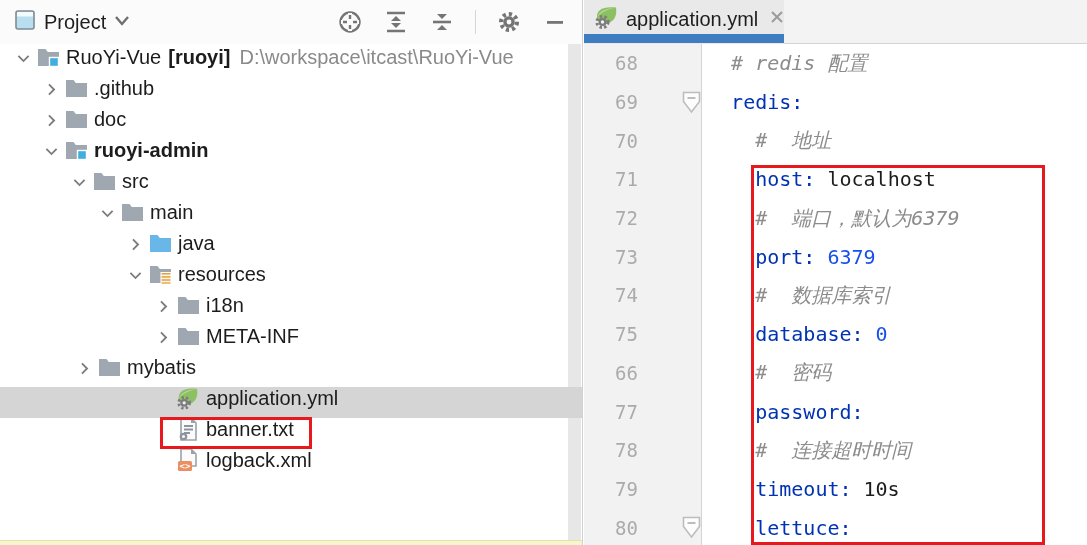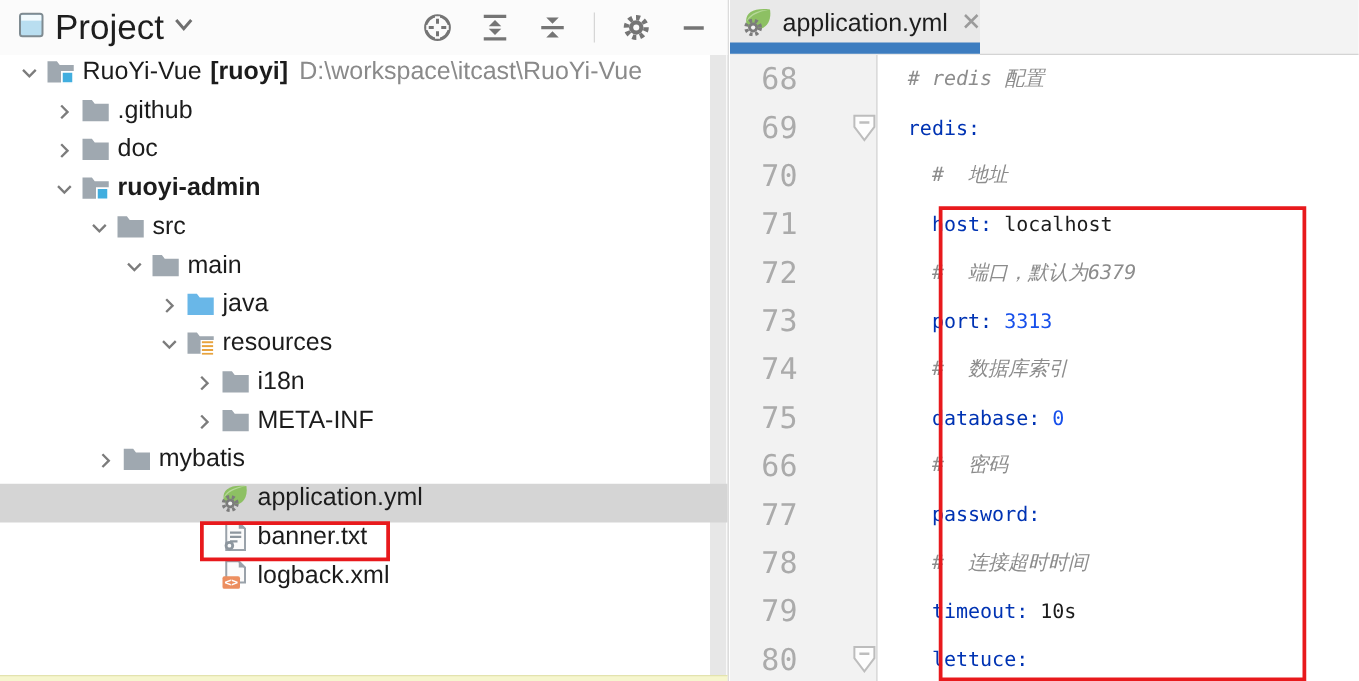--- a/index.html
+++ b/index.html
@@ -3,21 +3,21 @@
 <meta charset="utf-8">
 <style>
   * { margin:0; padding:0; box-sizing:border-box; }
   body { font-family:"Liberation Sans", sans-serif; background:#fff; }
   .app { position:relative; width:1087px; height:545px; overflow:hidden; background:#fff; border:0; }
 
   
   .left-panel { position:absolute; left:0; top:0; width:583px; height:545px; background:#fff; border-right:1px solid #d1d1d1; }
   .panel-header { position:relative; height:44px; background:#fbfbfb; display:flex; align-items:center; padding:0 14px; }
   .proj-select { display:flex; align-items:center; gap:8px; cursor:pointer; }
-  .proj-select .lbl { font-size:28px; color:#1e1e1e; }
+  .proj-select .lbl { font-size:20px; color:#1e1e1e; }
   .hdr-spacer { flex:1; }
   .hdr-icons { display:flex; align-items:center; gap:20px; }
   .hdr-sep { width:1px; height:24px; background:#d6d6d6; }
   .icon-btn { display:flex; align-items:center; justify-content:center; width:26px; height:26px; cursor:pointer; }
 
   .tree { position:absolute; left:0; top:46px; right:0; z-index:2; }
   .tree-row { position:relative; display:flex; align-items:flex-start; height:31px; font-size:20px; color:#1c1c1c; white-space:nowrap; cursor:pointer; }
   .tree-row.selected { background:#d5d5d5; }
   .tree-row .chev { width:26px; height:24px; display:flex; align-items:center; justify-content:center; flex:0 0 26px; }
   .tree-row .t-icon { width:24px; height:22px; display:flex; align-items:center; justify-content:center; flex:0 0 24px; margin-right:6px; }
@@ -34,24 +34,24 @@
   .editor-panel { position:absolute; left:584px; top:0; width:503px; height:545px; background:#fff; }
   .tab-bar { position:relative; height:44px; background:#f3f3f3; border-bottom:1px solid #d4d4d4; }
   .tab { position:absolute; left:0; top:0; width:200px; height:44px; background:#e9e9e9; display:flex; align-items:center; padding:0 8px 6px 10px; cursor:pointer; }
   .tab .tab-title { font-size:20px; color:#1e1e1e; margin:0 10px 0 7px; }
   .tab-underline { position:absolute; left:0; bottom:0; width:200px; height:9px; background:#3d7dc0; }
 
   .editor-body { position:relative; height:501px; overflow:hidden; font-family:"DejaVu Sans Mono","Liberation Mono",monospace; }
   .gutter-bg { position:absolute; left:0; top:0; bottom:-10px; width:118px; background:#f2f2f2; border-right:1px solid #d4d4d4; }
   .code-lines { position:relative; }
   .ed-line { display:flex; align-items:center; height:38.7px; }
-  .ed-line .ln { width:54px; flex:0 0 54px; text-align:right; font-size:24px; color:#ababab; }
+  .ed-line .ln { width:54px; flex:0 0 54px; text-align:right; font-size:19px; color:#ababab; }
   .ed-line .fold { width:65px; flex:0 0 65px; position:relative; height:100%; }
   .ed-line .fold svg { position:absolute; right:2px; top:8px; }
-  .ed-line .code { font-size:16px; white-space:pre; padding-left:4px; color:#1c1c1c; cursor:text; }
+  .ed-line .code { font-size:20px; white-space:pre; padding-left:4px; color:#1c1c1c; cursor:text; }
   .seg-key { color:#0033b3; }
   .seg-number { color:#1750eb; }
   .seg-comment { color:#8c8c8c; font-style:italic; }
   .seg-plain { color:#1c1c1c; }
   .editor-red-box { position:absolute; left:167px; top:121px; width:294px; height:380px; border:3px solid #e8191c; z-index:4; pointer-events:none; }
 </style>
 </head>
 <body>
 
 <div class="app">
@@ -358,21 +358,21 @@
             <span class="code"><span class="seg-plain">    </span><span class="seg-key">host:</span><span class="seg-plain"> localhost</span></span>
           </div>
           <div class="ed-line">
             <span class="ln">72</span>
             <span class="fold"></span>
             <span class="code"><span class="seg-comment">    #  端口，默认为6379</span></span>
           </div>
           <div class="ed-line">
             <span class="ln">73</span>
             <span class="fold"></span>
-            <span class="code"><span class="seg-plain">    </span><span class="seg-key">port:</span><span class="seg-plain"> </span><span class="seg-number">3313</span></span>
+            <span class="code"><span class="seg-plain">    </span><span class="seg-key">port:</span><span class="seg-plain"> </span><span class="seg-number">6379</span></span>
           </div>
           <div class="ed-line">
             <span class="ln">74</span>
             <span class="fold"></span>
             <span class="code"><span class="seg-comment">    #  数据库索引</span></span>
           </div>
           <div class="ed-line">
             <span class="ln">75</span>
             <span class="fold"></span>
             <span class="code"><span class="seg-plain">    </span><span class="seg-key">database:</span><span class="seg-plain"> </span><span class="seg-number">0</span></span>

